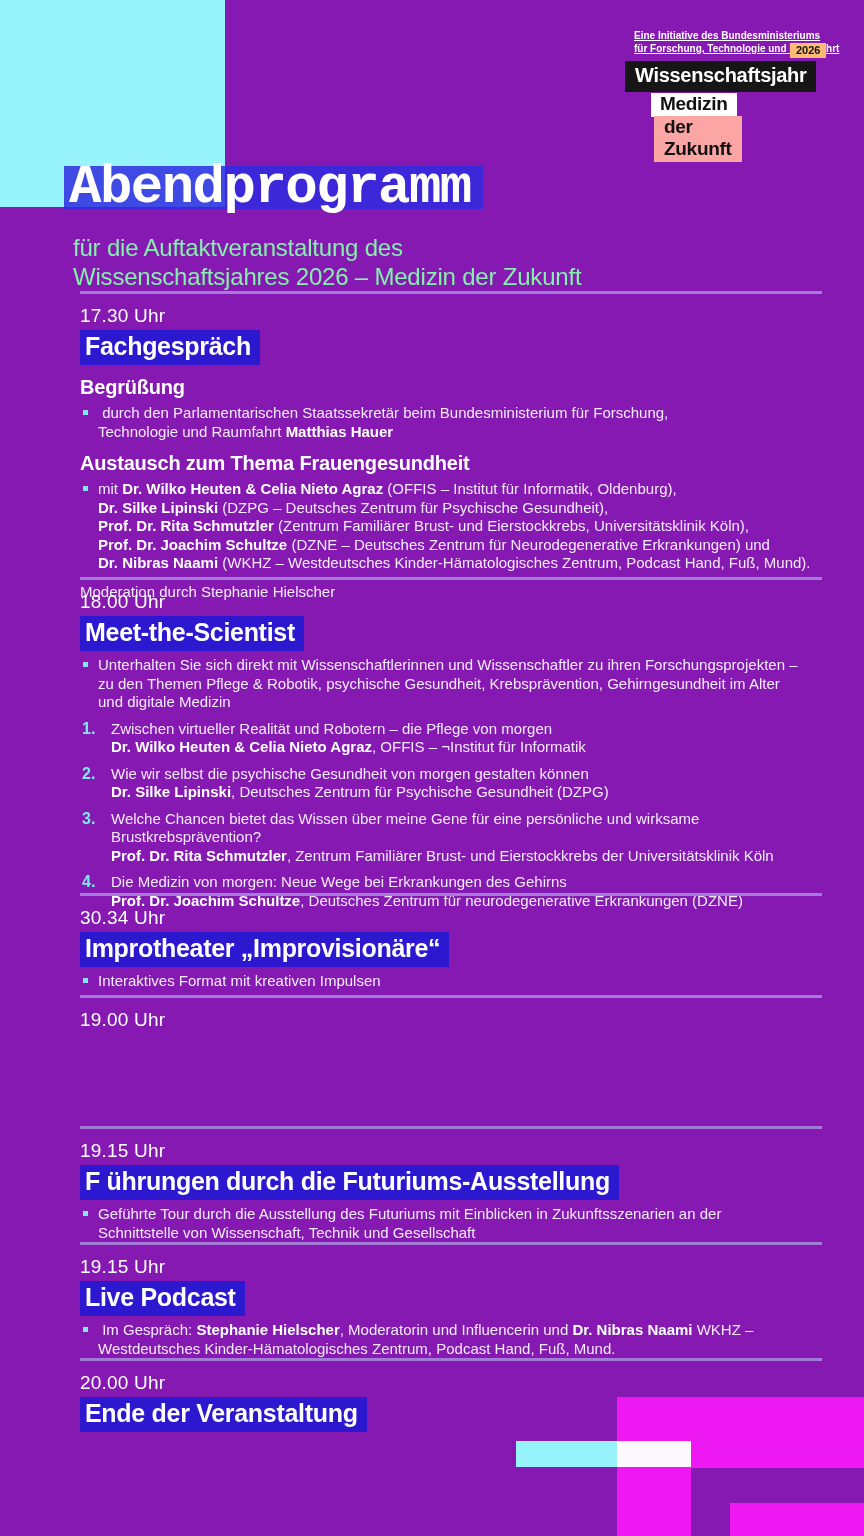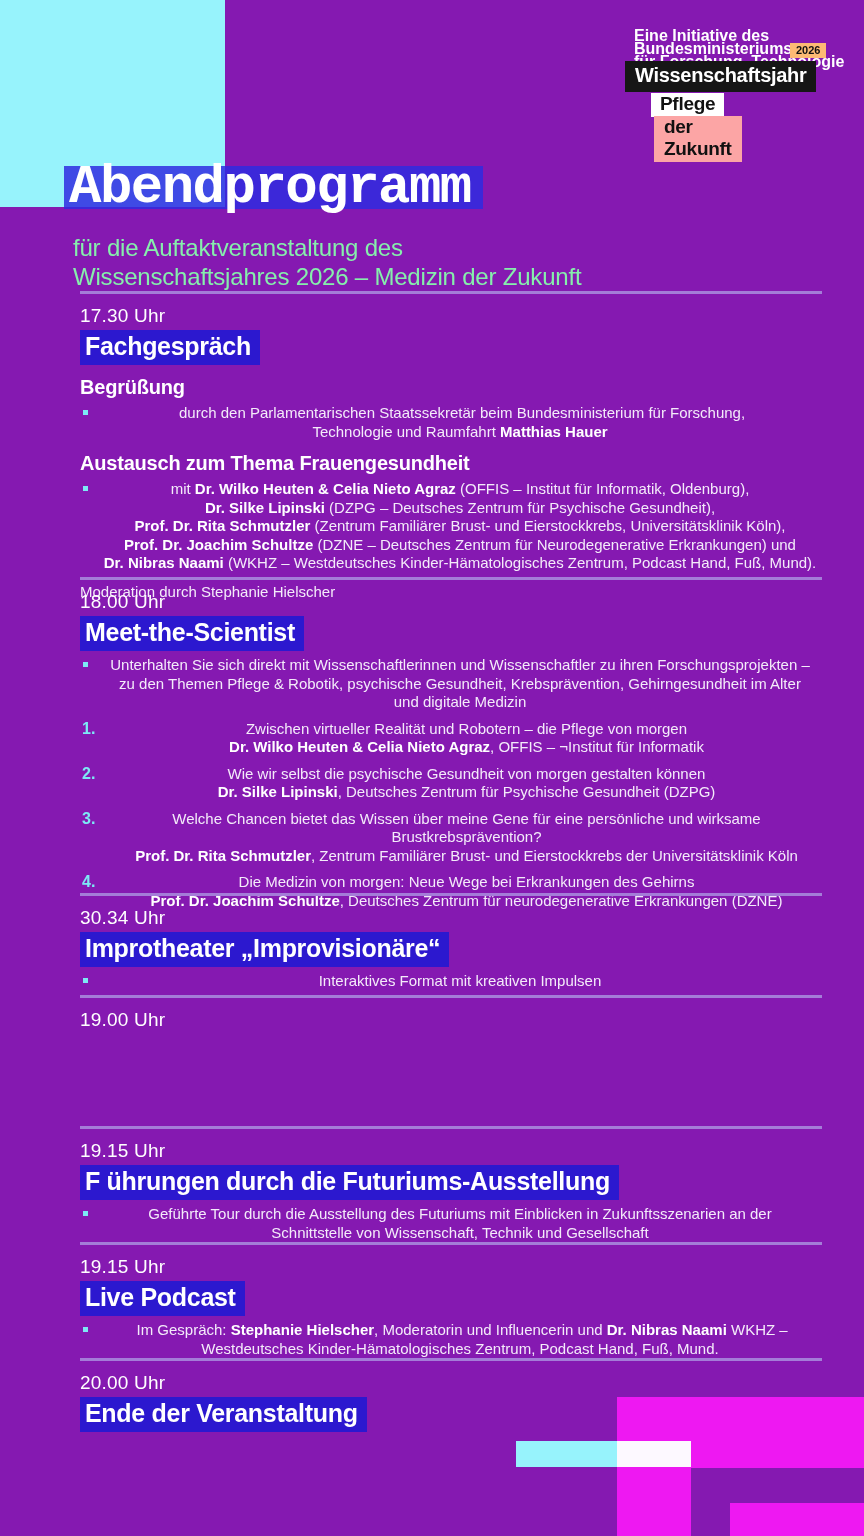--- a/index.html
+++ b/index.html
@@ -17,21 +17,21 @@
   .deco-cyan-top{left:0;top:0;width:225px;height:207px;background:var(--cyan);}
   .deco-mag-big{left:617px;top:1397px;width:247px;height:71px;background:var(--magenta);}
   .deco-mag-vert{left:617px;top:1397px;width:74px;height:139px;background:var(--magenta);}
   .deco-cyan-bar{left:516px;top:1441px;width:101px;height:26px;background:var(--cyan);}
   .deco-white-bar{left:617px;top:1441px;width:74px;height:26px;background:var(--white-block);}
   .deco-mag-small{left:730px;top:1503px;width:134px;height:33px;background:var(--magenta);}
 
   
   .logo{position:absolute;z-index:2;}
   .logo .initiative{position:absolute;left:634px;top:29px;width:230px;color:#fff;
-    font-size:16px;font-weight:bold;line-height:13px;}
+    font-size:10px;font-weight:bold;line-height:13px;text-decoration:underline;}
   .logo .year-box{position:absolute;left:790px;top:43px;background:#fdba74;color:#111;
     font-size:11px;font-weight:bold;padding:1px 6px 2px;}
   .logo .brand-box{position:absolute;left:625px;top:61px;background:#161616;color:#fff;
     font-size:20px;font-weight:bold;padding:3px 10px 5px;letter-spacing:-0.3px;}
   .logo .claim1{position:absolute;left:651px;top:93px;background:#fff;color:#111;
     font-size:19px;font-weight:bold;padding:0 9px 2px;letter-spacing:-0.3px;}
   .logo .claim2{position:absolute;left:654px;top:116px;background:#fca5a5;color:#111;
     font-size:19px;font-weight:bold;padding:0 10px 2px;letter-spacing:-0.3px;}
 
   .content{position:absolute;left:0;top:0;z-index:1;width:864px;}
@@ -43,21 +43,21 @@
     font-size:24px;line-height:29px;font-weight:500;letter-spacing:-0.2px;}
 
   .sec{position:absolute;left:64px;width:742px;border-top:3px solid var(--divider);
     padding-top:11px;box-sizing:border-box;margin-left:16px;}
   .time{font-size:19px;color:#fff;margin:0 0 3px;letter-spacing:0.2px;}
   .sec h2{margin:0;}
   .sec h2 .hl{display:inline-block;background:var(--blue);color:#fff;font-weight:bold;
     font-size:25px;line-height:24px;padding:4px 9px 7px 5px;letter-spacing:-0.3px;}
   .sec h3{margin:11px 0 0;font-size:20px;line-height:23px;color:#fff;letter-spacing:-0.2px;}
   .item{position:relative;color:var(--body);font-size:15px;line-height:18.5px;
-    white-space:pre-wrap;margin-top:5px;text-align:center;}
+    white-space:pre-wrap;margin-top:5px;}
   .item b{color:#fff;}
   .bullet{padding-left:18px;}
   .bullet .sq{position:absolute;left:3px;top:6px;width:5px;height:5px;background:var(--accent);}
   .numbered{padding-left:31px;margin-top:8px;}
   .numbered .num{position:absolute;left:2px;top:0;color:var(--accent);
     font-weight:bold;font-size:16px;}
   .note{margin-top:10px;font-size:15px;color:var(--body);}
 </style>
 </head>
 <body>
@@ -69,21 +69,21 @@
 <div class="deco deco-white-bar"></div>
 <div class="deco deco-mag-small"></div>
 
 <div class="logo">
   <div class="initiative">
     <div>Eine Initiative des Bundesministeriums</div>
     <div>für Forschung, Technologie und Raumfahrt</div>
   </div>
   <div class="year-box">2026</div>
   <div class="brand-box">Wissenschaftsjahr</div>
-  <div class="claim1">Pflege</div>
+  <div class="claim1">Medizin</div>
   <div class="claim2">der Zukunft</div>
 </div>
 
 <div class="content">
   <h1 class="page-title"><span class="t-hl">Abendprogramm</span></h1>
   <p class="subtitle"><span>für die Auftaktveranstaltung des</span><br><span>Wissenschaftsjahres 2026 – Medizin der Zukunft</span></p>
 
   <div>
       <section class="sec" style="top: 291px;">
         <div class="time">17.30 Uhr</div>

